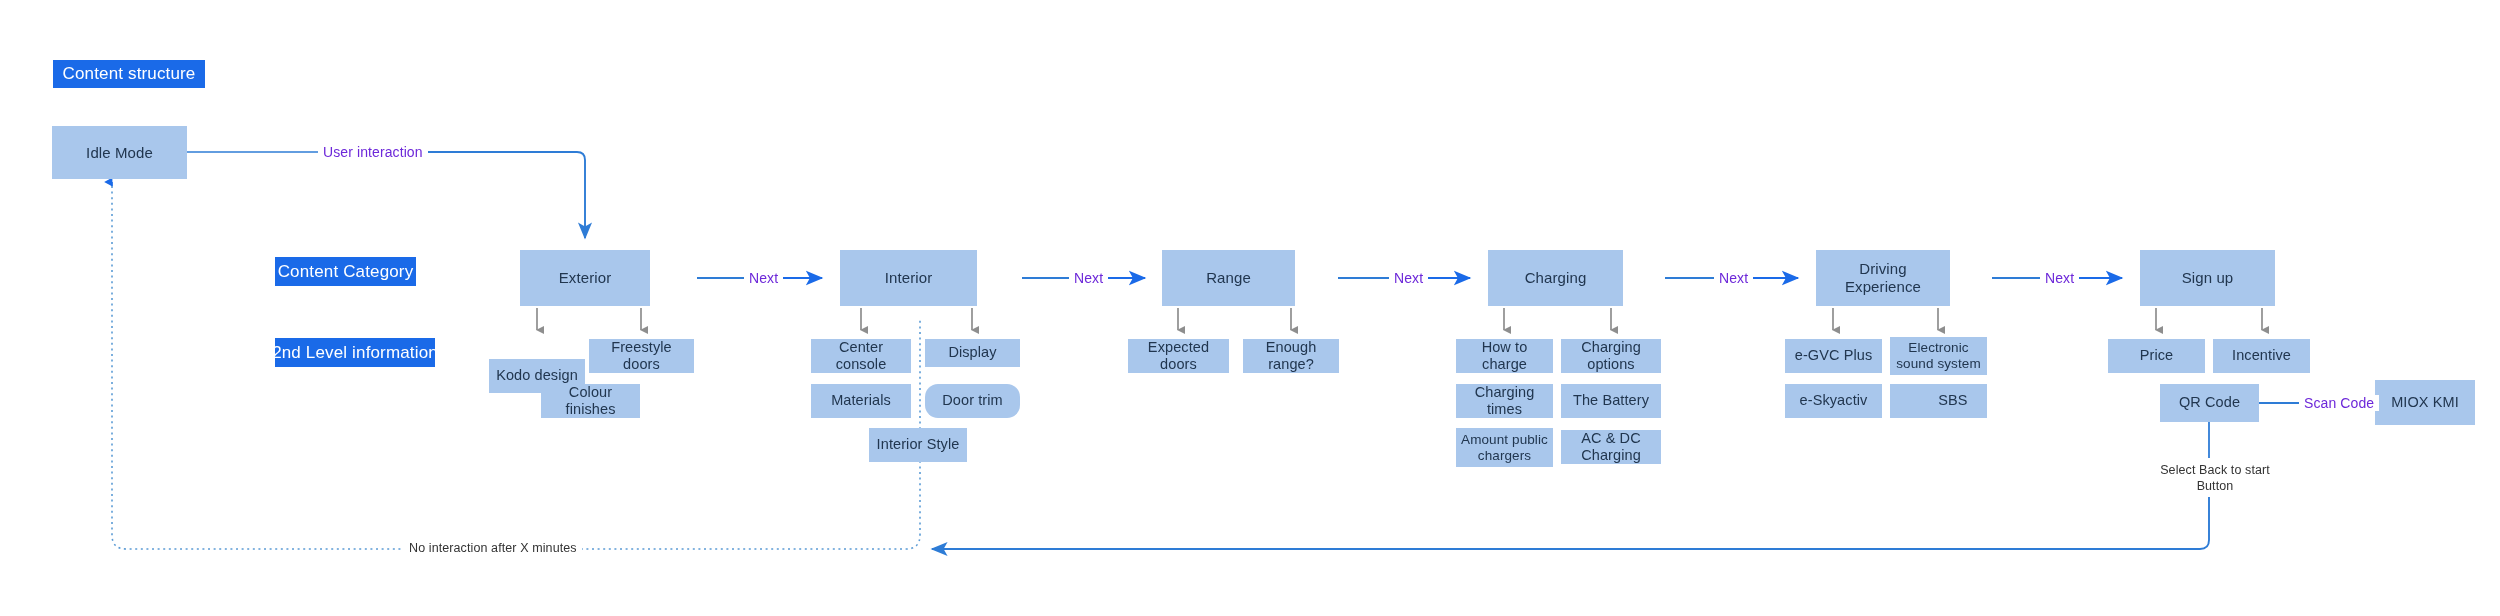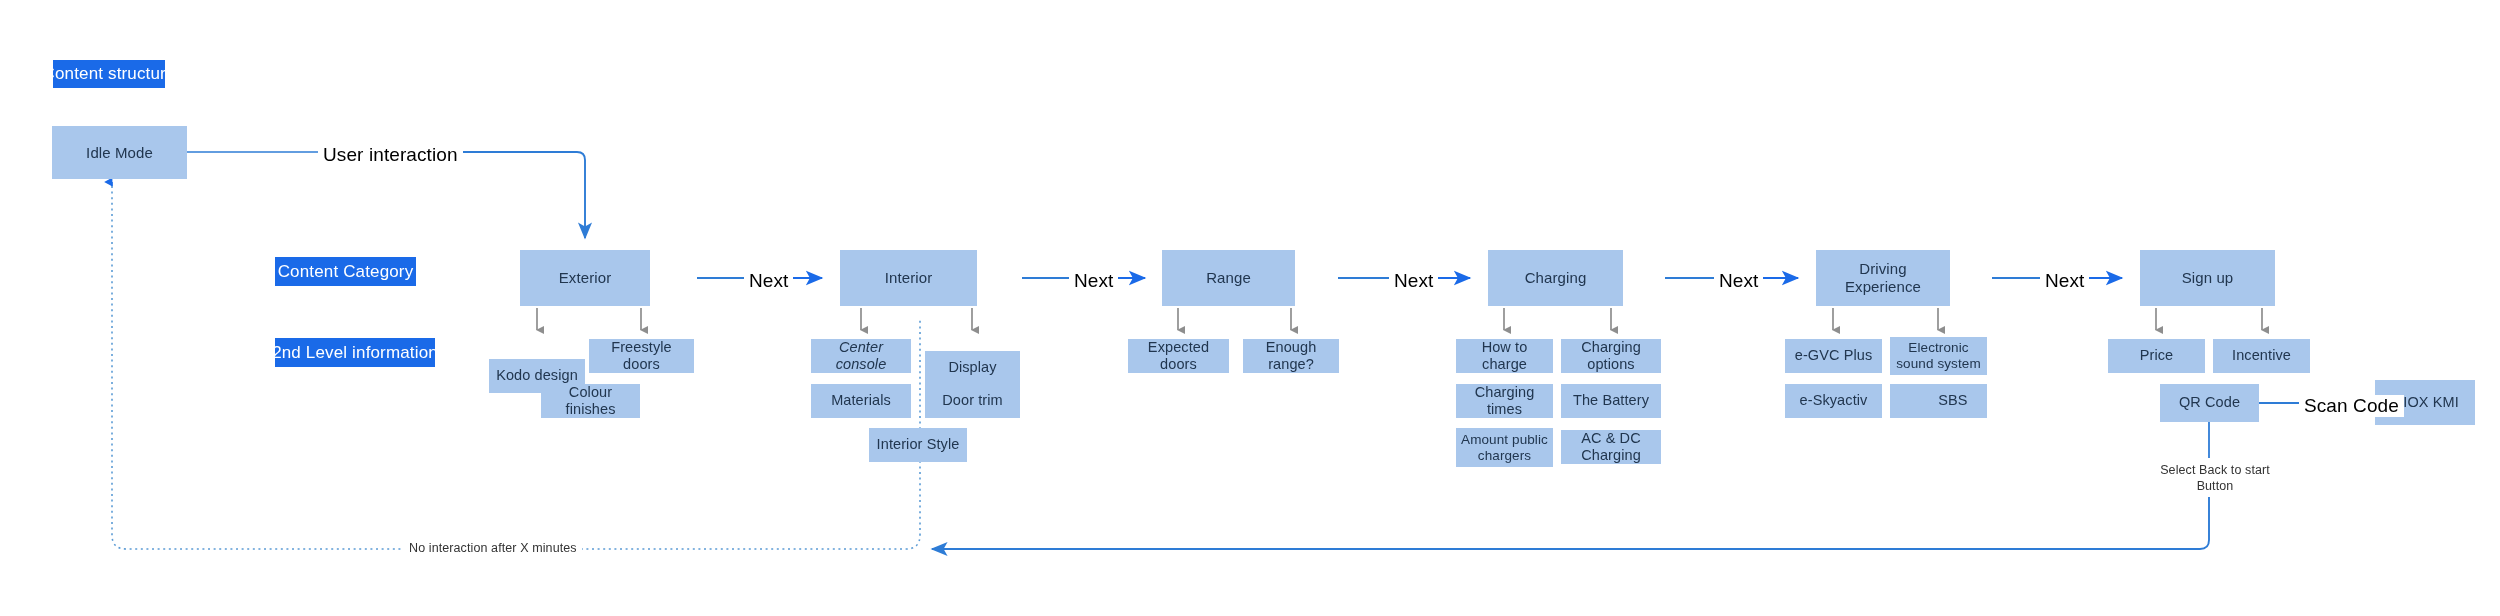--- a/index.html
+++ b/index.html
@@ -56,22 +56,22 @@
     background: #1a6ae8;
     color: #ffffff;
     font-size: 17px;
     letter-spacing: .15px;
     padding: 0 14px;
     z-index: 4;
     white-space: nowrap;
   }
   .edge-label {
     position: absolute;
-    font-size: 19px;
-    color: #000000;
+    font-size: 14px;
+    color: #6d28d9;
     z-index: 3;
     white-space: nowrap;
     background: #ffffff;
     padding: 0 5px;
     letter-spacing: .1px;
   }
   .edge-label.small {
     font-size: 12.5px;
     color: #333333;
   }
@@ -160,21 +160,21 @@
 
     <g stroke="#5b9bd5" stroke-width="1.6" fill="none" stroke-dasharray="2 3.6">
       <path d="M112,186 L112,535 Q112,549 126,549 L404,549"></path>
       <path d="M536,549 L906,549 Q920,549 920,535 L920,318"></path>
     </g>
     <g>
       <path d="M112,186 L112,182" stroke="#1a6ae8" stroke-width="1.6" fill="none" marker-end="url(#ar-dot-up)"></path>
     </g>
   </svg>
 
-  <div class="legend-badge" style="left:53px; top:60px; width:112px; height:28px;">
+  <div class="legend-badge" style="left:53px; top:60px; width:152px; height:28px;">
     <span>Content structure</span>
   </div>
   <div class="legend-badge" style="left:275px; top:257px; width:141px; height:29px;">
     <span>Content Category</span>
   </div>
   <div class="legend-badge" style="left:275px; top:338px; width:160px; height:29px;">
     <span>2nd Level information</span>
   </div>
 
   <div class="node" style="left:520px; top:250px; width:130px; height:56px;">
@@ -190,30 +190,30 @@
   <div class="node sub" style="left:589px; top:339px; width:105px; height:34px;">
     <span>Freestyle doors</span>
   </div>
   <div class="node sub" style="left:541px; top:384px; width:99px; height:34px;">
     <span>Colour finishes</span>
   </div>
 
   <div class="node" style="left:840px; top:250px; width:137px; height:56px;">
     <span>Interior</span>
   </div>
-  <div class="node sub" style="left:811px; top:339px; width:100px; height:34px;font-style:italic;">
+  <div class="node sub" style="left:811px; top:339px; width:100px; height:34px;">
     <span>Center console</span>
   </div>
-  <div class="node sub" style="left:925px; top:351px; width:95px; height:34px;">
+  <div class="node sub" style="left:925px; top:339px; width:95px; height:28px;">
     <span>Display</span>
   </div>
   <div class="node sub" style="left:811px; top:384px; width:100px; height:34px;">
     <span>Materials</span>
   </div>
-  <div class="node sub" style="left:925px; top:384px; width:95px; height:34px;">
+  <div class="node sub" style="left:925px; top:384px; width:95px; height:34px;border-radius:13px;">
     <span>Door trim</span>
   </div>
   <div class="node sub" style="left:869px; top:428px; width:98px; height:34px;">
     <span>Interior Style</span>
   </div>
 
   <div class="node" style="left:1162px; top:250px; width:133px; height:56px;">
     <span>Range</span>
   </div>
   <div class="node sub" style="left:1128px; top:339px; width:101px; height:34px;">

